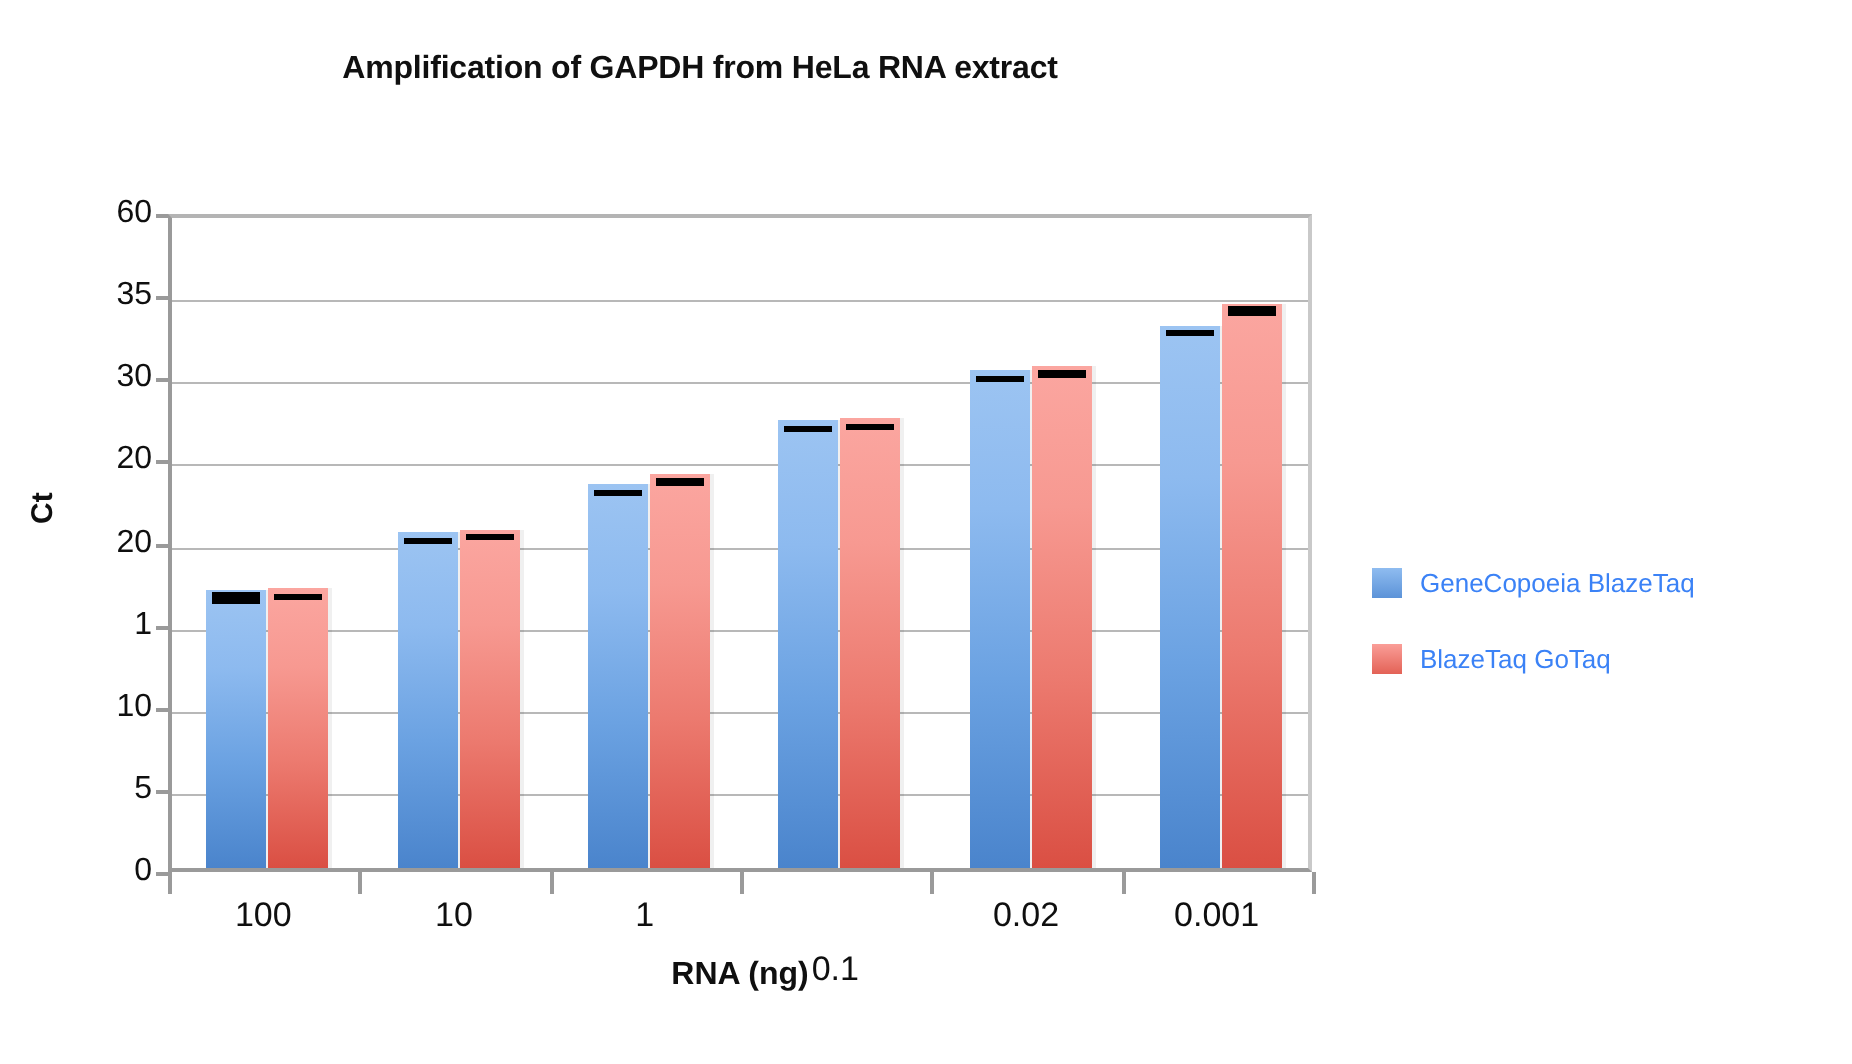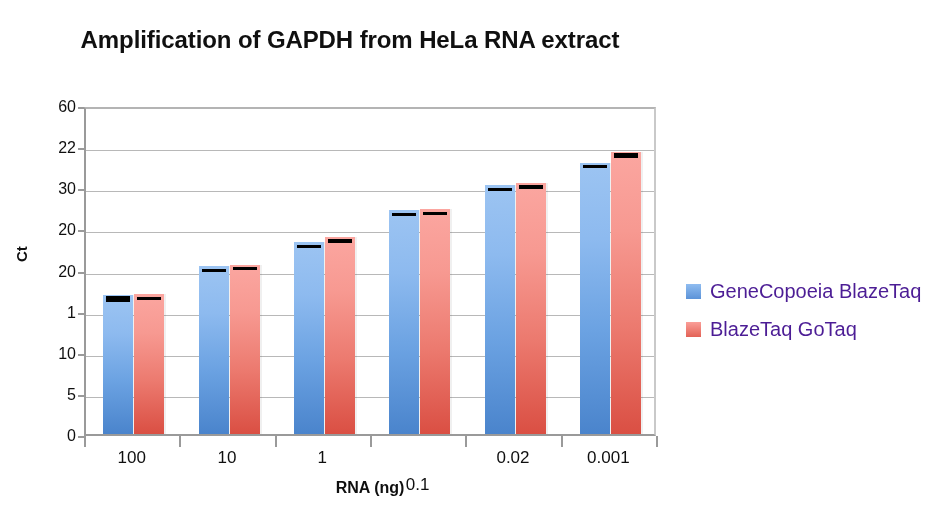--- a/index.html
+++ b/index.html
@@ -10,21 +10,21 @@
     overflow: hidden;
   }
   #root { position: relative; width: 926px; height: 532px; }
 
   
   .chart-title {
     position: absolute;
     left: 0; top: 26px;
     width: 700px;
     text-align: center;
-    font-size: 24px;
+    font-size: 16px;
     font-weight: bold;
     color: #101010;
     letter-spacing: -0.1px;
     white-space: nowrap;
   }
 
   
   .plot-area {
     position: absolute;
     left: 84px; top: 107px;
@@ -146,43 +146,43 @@
     margin-right: 9px;
     flex: 0 0 auto;
   }
   .legend-swatch.series-0 {
     background: linear-gradient(to bottom, #8fbcf0 0%, #5c93d8 100%);
   }
   .legend-swatch.series-1 {
     background: linear-gradient(to bottom, #fa9e98 0%, #e36256 100%);
   }
   .legend-label {
-    font-size: 20px;
-    color: #4c1d95;
+    font-size: 13px;
+    color: #3b82f6;
     white-space: nowrap;
   }
 </style>
 </head>
 <body>
 
 <div id="root">
 
   <div class="chart-title">Amplification of GAPDH from HeLa RNA extract</div>
 
   <div class="axis-title-y">Ct</div>
 
   <div id="y-labels">
       <div class="y-tick-label" style="top: 329px;">0</div>
       <div class="y-tick-label" style="top: 287.875px;">5</div>
       <div class="y-tick-label" style="top: 246.75px;">10</div>
       <div class="y-tick-label" style="top: 205.625px;">1</div>
       <div class="y-tick-label" style="top: 164.5px;">20</div>
       <div class="y-tick-label" style="top: 123.375px;">20</div>
       <div class="y-tick-label" style="top: 82.25px;">30</div>
-      <div class="y-tick-label" style="top: 41.125px;">22</div>
+      <div class="y-tick-label" style="top: 41.125px;">35</div>
       <div class="y-tick-label" style="top: 0px;">60</div>
     </div>
   <div id="y-ticks">
       <div class="y-tick-mark" style="top: 436px;"></div>
       <div class="y-tick-mark" style="top: 394.875px;"></div>
       <div class="y-tick-mark" style="top: 353.75px;"></div>
       <div class="y-tick-mark" style="top: 312.625px;"></div>
       <div class="y-tick-mark" style="top: 271.5px;"></div>
       <div class="y-tick-mark" style="top: 230.375px;"></div>
       <div class="y-tick-mark" style="top: 189.25px;"></div>

